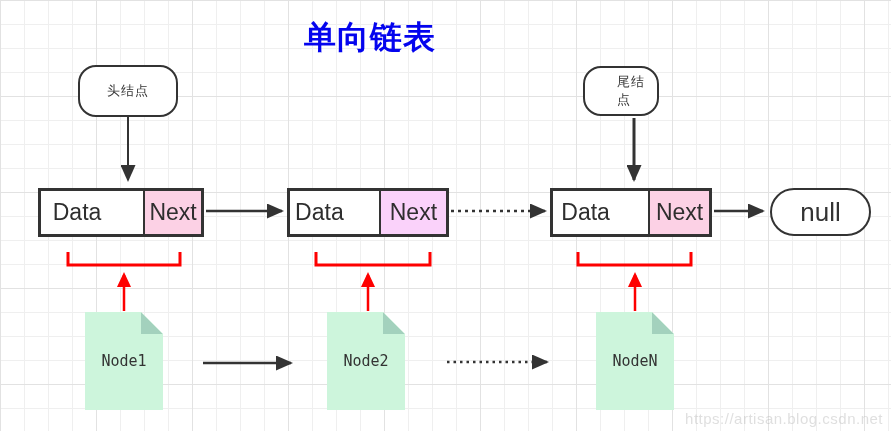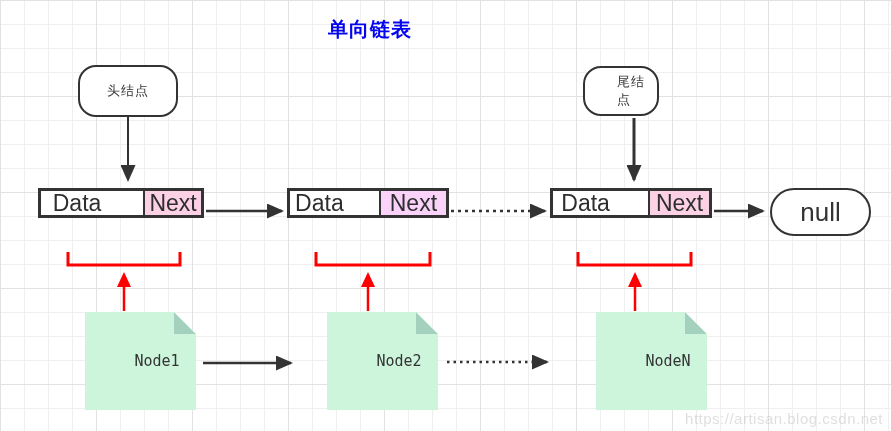--- a/index.html
+++ b/index.html
@@ -9,56 +9,56 @@
     background-color:#ffffff;
     background-image:
       linear-gradient(to right, #e2e2e2 1px, transparent 1px),
       linear-gradient(to bottom, #e2e2e2 1px, transparent 1px),
       linear-gradient(to right, #efefef 1px, transparent 1px),
       linear-gradient(to bottom, #efefef 1px, transparent 1px);
     background-size:96px 96px, 96px 96px, 24px 24px, 24px 24px;
   }
   .title{
     position:absolute; left:260px; top:16px; width:220px;
-    text-align:center; font-size:20px; font-weight:bold; color:#0404ee;
+    text-align:center; font-size:32px; font-weight:bold; color:#0404ee;
     letter-spacing:1px;
   }
   .capsule{
     position:absolute; box-sizing:border-box;
     border:2px solid #333; border-radius:18px; background:#fff;
     display:flex; align-items:center; justify-content:center;
     font-size:13px; color:#333; letter-spacing:1px;
   }
   .capsule.head{left:78px; top:65px; width:100px; height:52px;}
   .capsule.tail{left:583px; top:66px; width:76px; height:50px;padding-left:32px;}
   .capsule.null-cap{
     left:770px; top:188px; width:101px; height:48px;
     border-radius:24px; border-width:2.5px; font-size:26px; letter-spacing:0;
   }
   .node{
-    position:absolute; top:188px; height:30px; box-sizing:border-box;
+    position:absolute; top:188px; height:49px; box-sizing:border-box;
     border:3px solid #333; background:#fff; display:flex;
   }
   .node .cell{
     box-sizing:border-box; height:100%;
     display:flex; align-items:center; justify-content:center;
     font-size:23px; color:#2e2e2e;
   }
   .node .cell.next{border-left:2.5px solid #333;margin-left:30px;}
   .node1{left:38px; width:166px;}
   .node1 .cell.data{width:89px;} .node1 .cell.next{width:71px;}
   .node2{left:287px; width:162px;}
   .node2 .cell.data{width:73px;} .node2 .cell.next{width:83px;}
   .node3{left:550px; width:162px;}
   .node3 .cell.data{width:81px;} .node3 .cell.next{width:75px;}
   .note{
     position:absolute; top:312px; width:78px; height:98px;
     background:#cdf5dc;
     clip-path:polygon(0 0, calc(100% - 22px) 0, 100% 22px, 100% 100%, 0 100%);
-    display:flex; align-items:center; justify-content:center;padding-left:33px;
+    display:flex; align-items:center; justify-content:center;
   }
   .note .note-label{
     font-family:"DejaVu Sans Mono", monospace; font-size:15px; color:#333;
   }
   .note .fold{position:absolute; top:0; right:0;}
   .note1{left:85px;} .note2{left:327px;} .noteN{left:596px;}
   .connectors{position:absolute; left:0; top:0; width:891px; height:431px;}
   .watermark{
     position:absolute; right:8px; bottom:4px; font-size:15px;
     color:rgba(185,185,185,0.45); letter-spacing:0.5px;

